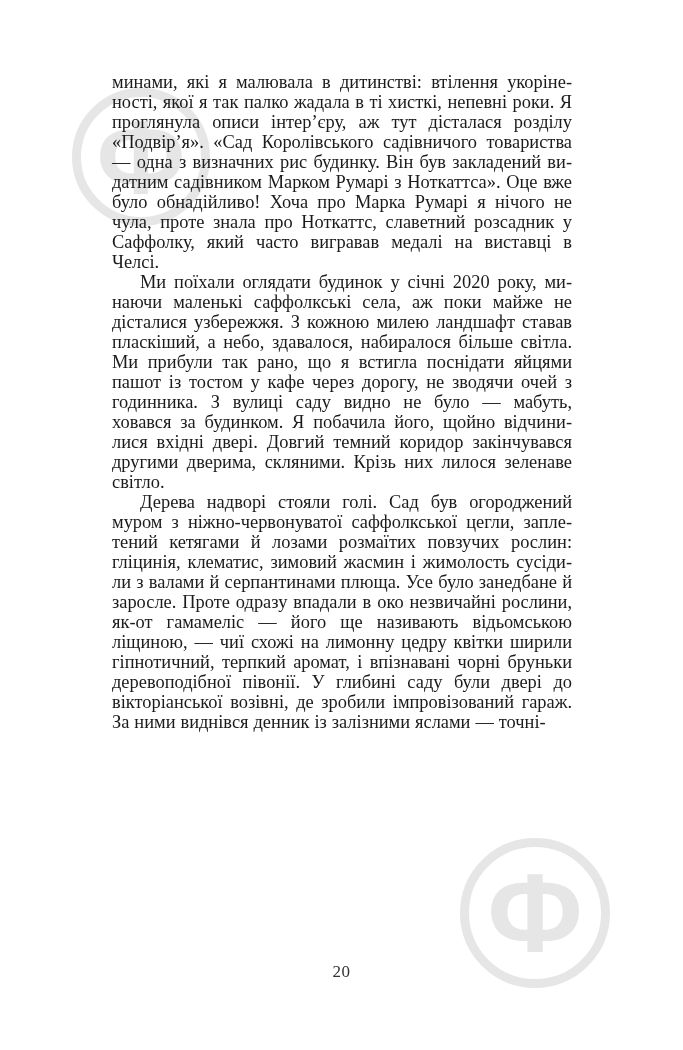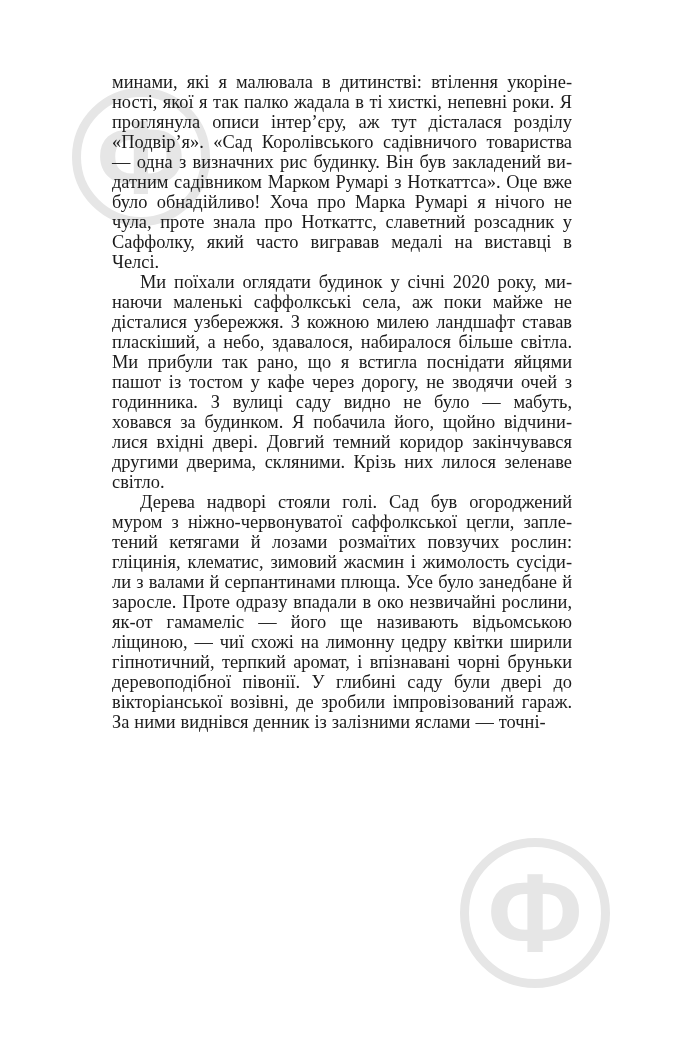--- a/index.html
+++ b/index.html
@@ -104,14 +104,15 @@
 </div>
 
 <div class="page">
 
   <div class="text-block">
     <p class="para">минами, які я малювала в дитинстві: втілення укоріне­ності, якої я так палко жадала в ті хисткі, непевні роки. Я проглянула описи інтер’єру, аж тут дісталася розділу «Подвір’я». «Сад Королівського садівничого товариства — одна з визначних рис будинку. Він був закладений ви­датним садівником Марком Румарі з Ноткаттса». Оце вже було обнадійливо! Хоча про Марка Румарі я нічого не чула, проте знала про Ноткаттс, славетний розсадник у Саффолку, який часто вигравав медалі на виставці в Челсі.</p>
     <p class="para indent">Ми поїхали оглядати будинок у січні 2020 року, ми­наючи маленькі саффолкські села, аж поки майже не дісталися узбережжя. З кожною милею ландшафт ставав пласкіший, а небо, здавалося, набиралося більше світла. Ми прибули так рано, що я встигла поснідати яйцями пашот із тостом у кафе через дорогу, не зводячи очей з годинника. З вулиці саду видно не було — мабуть, ховався за будинком. Я побачила його, щойно відчини­лися вхідні двері. Довгий темний коридор закінчувався другими дверима, скляними. Крізь них лилося зеленаве світло.</p>
     <p class="para indent">Дерева надворі стояли голі. Сад був огороджений муром з ніжно-червонуватої саффолкської цегли, запле­тений кетягами й лозами розмаїтих повзучих рослин: гліцинія, клематис, зимовий жасмин і жимолость сусіди­ли з валами й серпантинами плюща. Усе було занедбане й заросле. Проте одразу впадали в око незвичайні рос­лини, як-от гамамеліс — його ще називають відьомською ліщиною, — чиї схожі на лимонну цедру квітки ширили гіпнотичний, терпкий аромат, і впізнавані чорні брунь­ки деревоподібної півонії. У глибині саду були двері до вікторіанської возівні, де зробили імпровізований гараж. За ними виднівся денник із залізними яслами — точні-</p>
   </div>
 
+  <div class="page-number">20</div>
 
 </div>
 
 </body></html>

